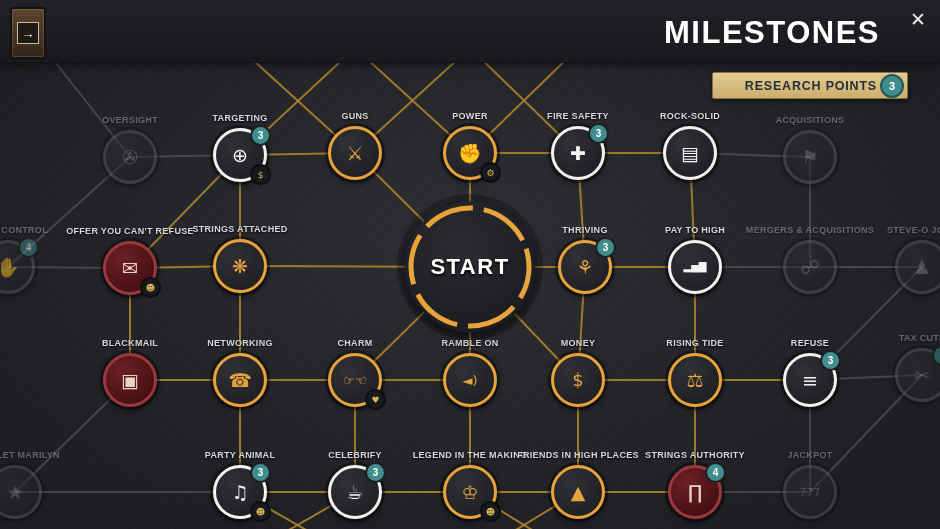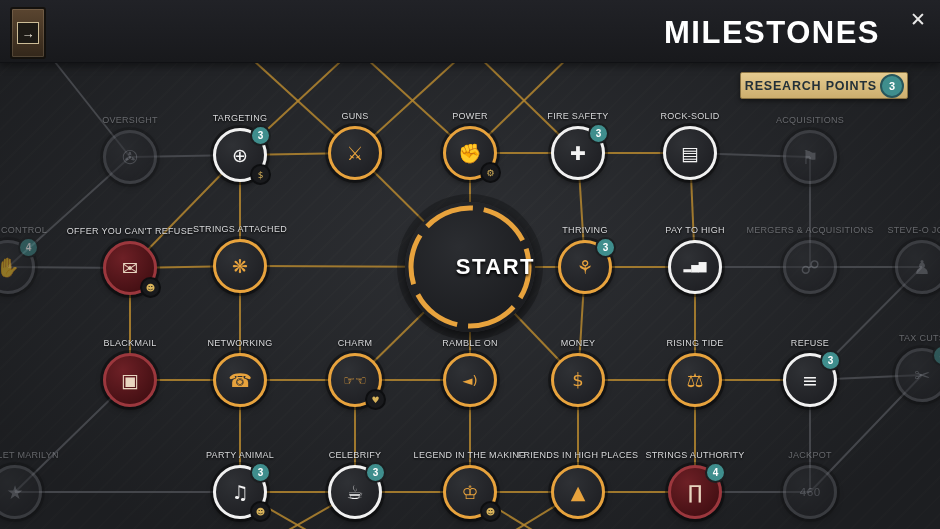--- a/index.html
+++ b/index.html
@@ -18,21 +18,21 @@
     letter-spacing:1.5px;}
   .close{position:absolute;top:6px;right:10px;font-size:19px;color:#e9e9e9;cursor:pointer;
     line-height:1;padding:4px;}
   .back-btn{position:absolute;top:7px;left:10px;width:32px;height:48px;cursor:pointer;
     background:linear-gradient(#5a4530,#33271a);border:2px solid #14110d;border-radius:3px;
     box-shadow:inset 0 0 0 1px rgba(255,235,200,.15);display:flex;align-items:center;justify-content:center;}
   .back-btn .arrow{display:flex;align-items:center;justify-content:center;width:20px;height:20px;
     background:#1d1a15;border:1px solid #cdbd97;color:#f3ede0;font-size:13px;font-weight:bold;}
   .rp-bar{position:absolute;top:72px;right:32px;height:25px;z-index:5;min-width:118px;
     background:linear-gradient(#e5cb90,#ccae6e);border:1px solid #8a7342;border-radius:2px;
-    display:flex;align-items:center;padding:0 30px 0 4px;box-shadow:0 2px 5px rgba(0,0,0,.5);}
+    display:flex;align-items:center;padding:0 30px 0 32px;box-shadow:0 2px 5px rgba(0,0,0,.5);}
   .rp-label{font-size:12.5px;font-weight:bold;color:#233038;letter-spacing:.8px;white-space:nowrap;}
   .rp-badge{position:absolute;right:3px;top:50%;transform:translateY(-50%);width:20px;height:20px;
     border-radius:50%;background:#3f8e8d;border:2px solid #27555b;color:#fff;font-size:11px;
     font-weight:bold;display:flex;align-items:center;justify-content:center;}
   
   .tree{position:absolute;inset:0;z-index:1;}
   svg.edges{position:absolute;left:0;top:0;z-index:1;}
   .edge.active{stroke:#b5872f;stroke-width:2;opacity:.85;}
   .edge.locked{stroke:#47494e;stroke-width:2;opacity:.95;}
   .node-layer{position:absolute;inset:0;z-index:2;}
@@ -40,31 +40,31 @@
     box-sizing:border-box;border:3px solid;display:flex;align-items:center;justify-content:center;
     background:radial-gradient(circle at 35% 30%, #2f3135, #202125 75%);cursor:pointer;
     box-shadow:0 0 0 3px rgba(0,0,0,.35), 0 3px 6px rgba(0,0,0,.5);}
   .node .icon{font-size:19px;line-height:1;font-family:"DejaVu Sans",sans-serif;}
   .node.available{border-color:#e8a33d;color:#e8a33d;}
   .node.purchasable{border-color:#f1f1f1;color:#f4f4f4;}
   .node.special{border-color:#9c373d;color:#e8d5c0;
     background:radial-gradient(circle at 35% 30%, #6d2026, #461014 75%);}
   .node.locked{border-color:#56585e;color:#767980;opacity:.5;}
   .node .label{position:absolute;bottom:100%;margin-bottom:8px;left:50%;transform:translateX(-50%);
-    white-space:nowrap;font-size:9px;font-weight:normal;color:#d8d9db;letter-spacing:.3px;
+    white-space:nowrap;font-size:9px;font-weight:bold;color:#d8d9db;letter-spacing:.3px;
     text-shadow:0 1px 2px #000;}
   .node.locked .label{color:#a9abb0;}
   .node .cost{position:absolute;top:-6px;right:-7px;width:17px;height:17px;border-radius:50%;
     background:#3f8e8d;border:2px solid #1c1f21;color:#fff;font-size:10px;font-weight:bold;
     display:flex;align-items:center;justify-content:center;font-family:"Liberation Sans",sans-serif;}
   .node .sub{position:absolute;bottom:-6px;right:-7px;width:17px;height:17px;border-radius:50%;
     background:#191a1d;border:2px solid #0d0e10;color:#d8b35a;font-size:9px;
     display:flex;align-items:center;justify-content:center;font-family:"DejaVu Sans",sans-serif;}
   .start-node{position:absolute;transform:translate(-50%,-50%);width:130px;height:130px;z-index:3;
-    border-radius:50%;display:flex;align-items:center;justify-content:flex-end;cursor:pointer;
+    border-radius:50%;display:flex;align-items:center;justify-content:center;cursor:pointer;
     background:radial-gradient(circle at 42% 35%, #2b2d31, #1b1c1f 78%);
     box-shadow:0 0 0 8px rgba(0,0,0,.25), 0 4px 10px rgba(0,0,0,.55);}
   .start-node svg{position:absolute;inset:0;}
   .start-label{position:relative;color:#ffffff;font-size:22px;font-weight:bold;letter-spacing:1.5px;
     text-shadow:0 2px 3px #000;}
 </style>
 </head>
 <body>
 
 <div class="stage">
@@ -253,21 +253,21 @@
         <div class="node available" style="left: 578px; top: 492px;">
           <span class="icon">▲</span>
           <span class="label">FRIENDS IN HIGH PLACES</span>
         </div>
         <div class="node special" style="left: 695px; top: 492px;">
           <span class="icon">∏</span>
           <span class="label">STRINGS AUTHORITY</span>
           <span class="cost">4</span>
         </div>
         <div class="node locked" style="left: 810px; top: 492px;">
-          <span class="icon" style="font-size: 11px;">460</span>
+          <span class="icon" style="font-size: 11px;">777</span>
           <span class="label">JACKPOT</span>
         </div>
       </div>
 
     <div class="start-node" style="left: 470px; top: 267px;">
       <svg width="130" height="130" viewBox="0 0 130 130">
         <circle cx="65" cy="65" r="59" fill="none" stroke="#e8a33d" stroke-width="5" stroke-dasharray="51 11" transform="rotate(-18 65 65)"></circle>
       </svg>
       <span class="start-label">START</span>
     </div>

